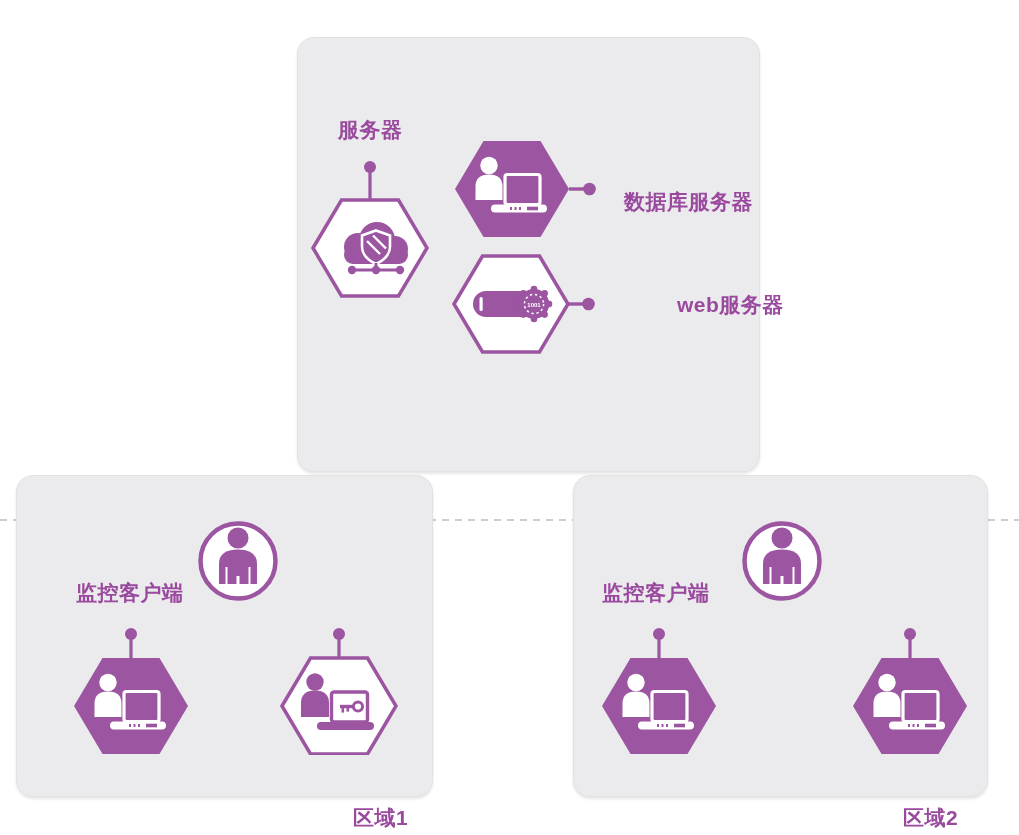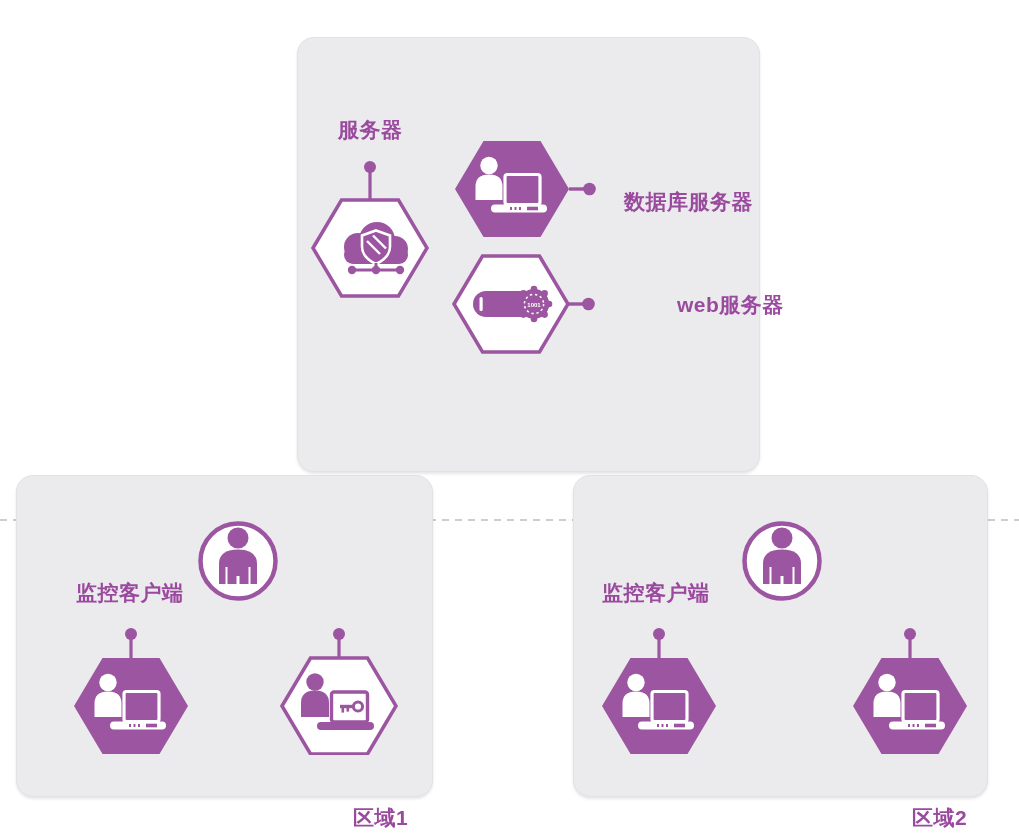--- a/index.html
+++ b/index.html
@@ -164,15 +164,15 @@
 
     <svg class="abs" style="left:276px;top:151px;" width="120" height="128" viewBox="0 0 120 128">
       <circle cx="60" cy="7" r="6" class="fP"></circle>
       <rect x="58.4" y="7" width="3.2" height="24" class="fP"></rect>
       <g transform="translate(0,28)">
         <use href="#hex" class="hexF"></use>
         <use href="#g-user-laptop"></use>
       </g>
     </svg>
   </section>
-  <div class="lbl zone-lbl" style="left:903px;top:805px;margin-left:9px;">区域2</div>
+  <div class="lbl zone-lbl" style="left:903px;top:805px;">区域2</div>
 
 </div>
 
 </body></html>

